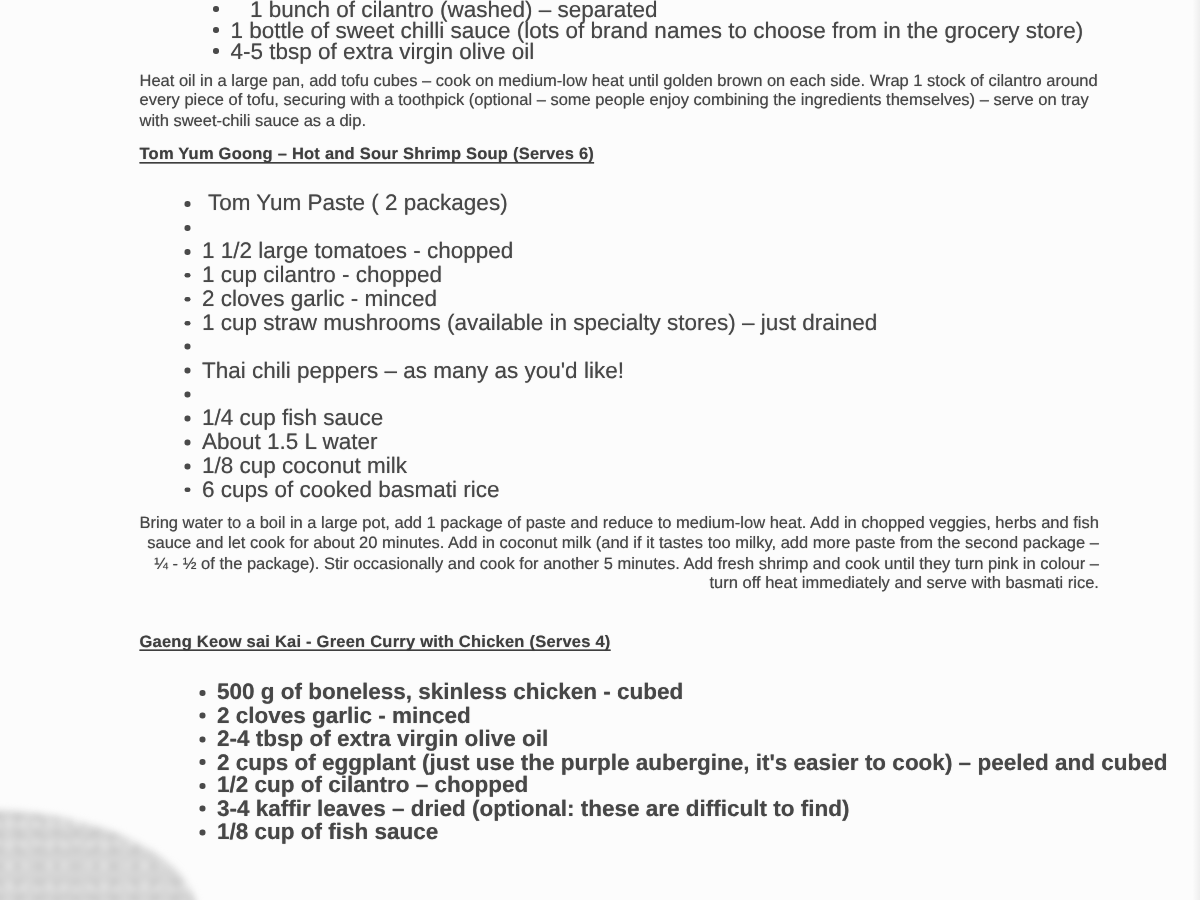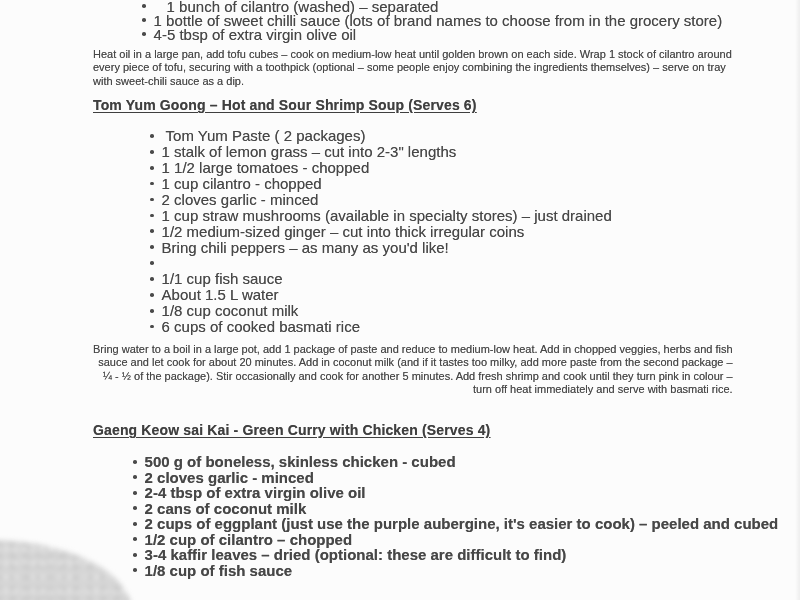--- a/index.html
+++ b/index.html
@@ -12,34 +12,34 @@
     color:#474747;
     text-shadow:0 0 0.5px rgba(70,70,70,0.65);
   }
   
   .blist{position:absolute;margin:0;padding:0;list-style:none;}
   .bitem{display:flex;align-items:center;white-space:nowrap;font-size:15px;}
   .dot{flex:0 0 auto;width:3.6px;height:3.6px;border-radius:50%;background:#4a4a4a;margin-right:8px;}
   .toplist{left:142px;top:-1px;}
   .toplist .bitem{height:14px;}
   .toplist .bitem:first-child .btext{margin-left:13px;}
-  .list1{left:150px;top:128px;}
+  .list1{left:123px;top:128px;}
   .list1 .bitem{height:15.9px;}
   .list1 .bitem:first-child .btext{margin-left:4px;}
   .list2{left:133px;top:454px;}
   .list2 .bitem{height:15.5px;font-weight:bold;}
   
   .para{position:absolute;left:93px;font-size:11px;}
   .pline{white-space:nowrap;line-height:13.4px;height:13.4px;}
   .para-intro{top:48px;}
   .para-soup{top:343px;text-align:right;}
   
   .heading{
     position:absolute;left:93px;margin:0;
-    font-size:14px;font-weight:bold;color:#3f3f3f;
+    font-size:11px;font-weight:bold;color:#3f3f3f;
     text-decoration:underline;text-underline-offset:2px;
     white-space:nowrap;letter-spacing:0.15px;
   }
   .heading-1{top:97px;}
   .heading-2{top:422px;}
   
   .corner-texture{
     position:absolute;left:-18px;bottom:-20px;width:150px;height:80px;
     background-color:#d6d6d6;
     background-image:
@@ -84,52 +84,50 @@
 
   <h2 class="heading heading-1">Tom Yum Goong – Hot and Sour Shrimp Soup (Serves 6)</h2>
 
   <ul class="blist list1">
       <li class="bitem">
       <span class="dot"></span>
       <span class="btext">Tom Yum Paste ( 2 packages)</span>
     </li>
       <li class="bitem">
       <span class="dot"></span>
-      <span class="btext">1 stalk of lemon grass – cut into 2-3" lengths</span>
     </li>
       <li class="bitem">
       <span class="dot"></span>
       <span class="btext">1 1/2 large tomatoes - chopped</span>
     </li>
       <li class="bitem">
       <span class="dot"></span>
       <span class="btext">1 cup cilantro - chopped</span>
     </li>
       <li class="bitem">
       <span class="dot"></span>
       <span class="btext">2 cloves garlic - minced</span>
     </li>
       <li class="bitem">
       <span class="dot"></span>
       <span class="btext">1 cup straw mushrooms (available in specialty stores) – just drained</span>
     </li>
       <li class="bitem">
       <span class="dot"></span>
-      <span class="btext">1/2 medium-sized ginger – cut into thick irregular coins</span>
     </li>
       <li class="bitem">
       <span class="dot"></span>
-      <span class="btext">Bring chili peppers – as many as you'd like!</span>
+      <span class="btext">Thai chili peppers – as many as you'd like!</span>
     </li>
       <li class="bitem">
       <span class="dot"></span>
     </li>
       <li class="bitem">
       <span class="dot"></span>
-      <span class="btext">1/1 cup fish sauce</span>
+      <span class="btext">1/4 cup fish sauce</span>
     </li>
       <li class="bitem">
       <span class="dot"></span>
       <span class="btext">About 1.5 L water</span>
     </li>
       <li class="bitem">
       <span class="dot"></span>
       <span class="btext">1/8 cup coconut milk</span>
     </li>
       <li class="bitem">
@@ -155,24 +153,20 @@
       <li class="bitem">
       <span class="dot"></span>
       <span class="btext">2 cloves garlic - minced</span>
     </li>
       <li class="bitem">
       <span class="dot"></span>
       <span class="btext">2-4 tbsp of extra virgin olive oil</span>
     </li>
       <li class="bitem">
       <span class="dot"></span>
-      <span class="btext">2 cans of coconut milk</span>
-    </li>
-      <li class="bitem">
-      <span class="dot"></span>
       <span class="btext">2 cups of eggplant (just use the purple aubergine, it's easier to cook) – peeled and cubed</span>
     </li>
       <li class="bitem">
       <span class="dot"></span>
       <span class="btext">1/2 cup of cilantro – chopped</span>
     </li>
       <li class="bitem">
       <span class="dot"></span>
       <span class="btext">3-4 kaffir leaves – dried (optional: these are difficult to find)</span>
     </li>

